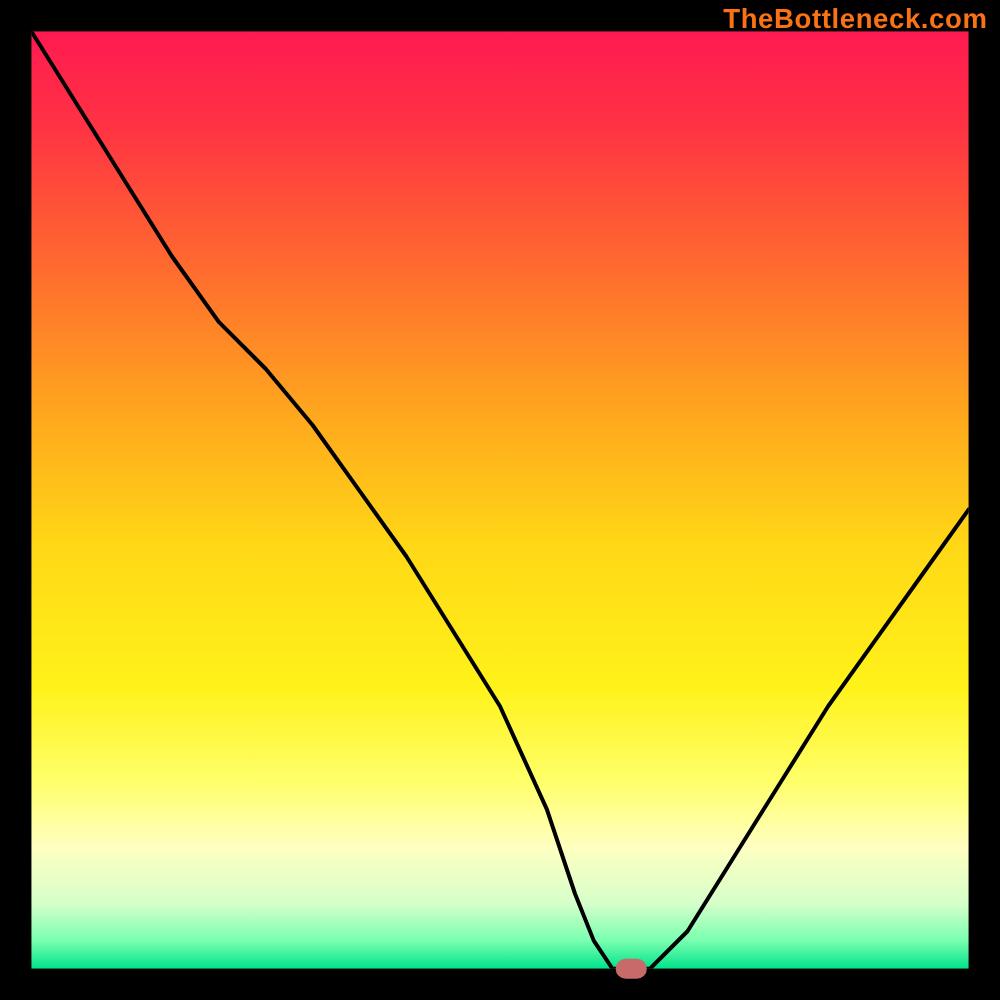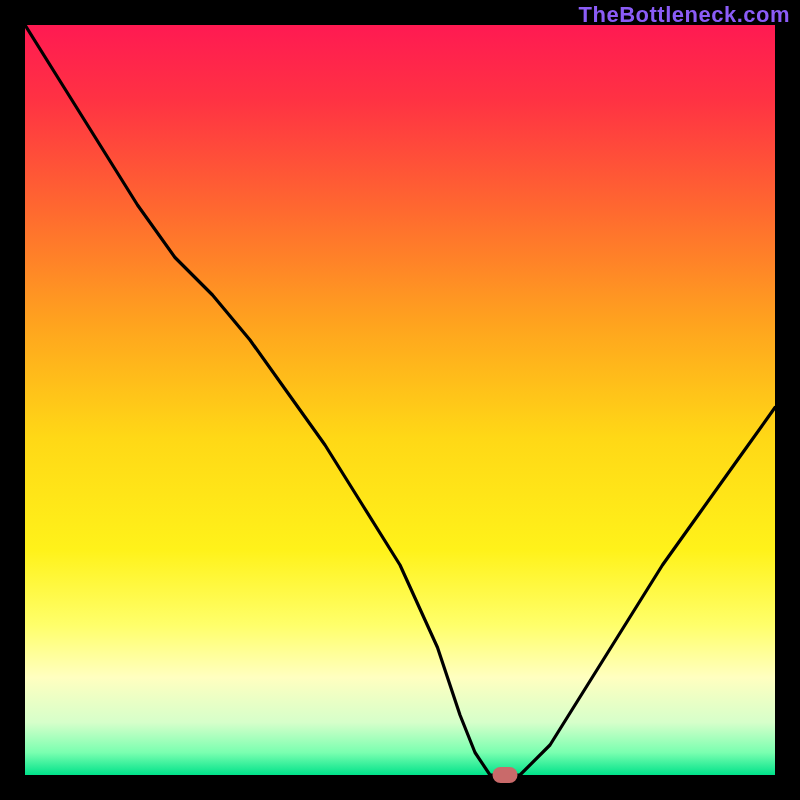--- a/index.html
+++ b/index.html
@@ -14,21 +14,21 @@
   .frame {
     position: relative;
     width: 800px;
     height: 800px;
     background: #000;
   }
   .watermark {
     position: absolute;
     top: 2px;
     right: 10px;
-    color: #8b5cf6;
+    color: #f97316;
     font-size: 22px;
     font-weight: bold;
     letter-spacing: 0.5px;
     z-index: 10;
   }
   .plot {
     position: absolute;
     left: 25px;
     top: 25px;
     width: 750px;

